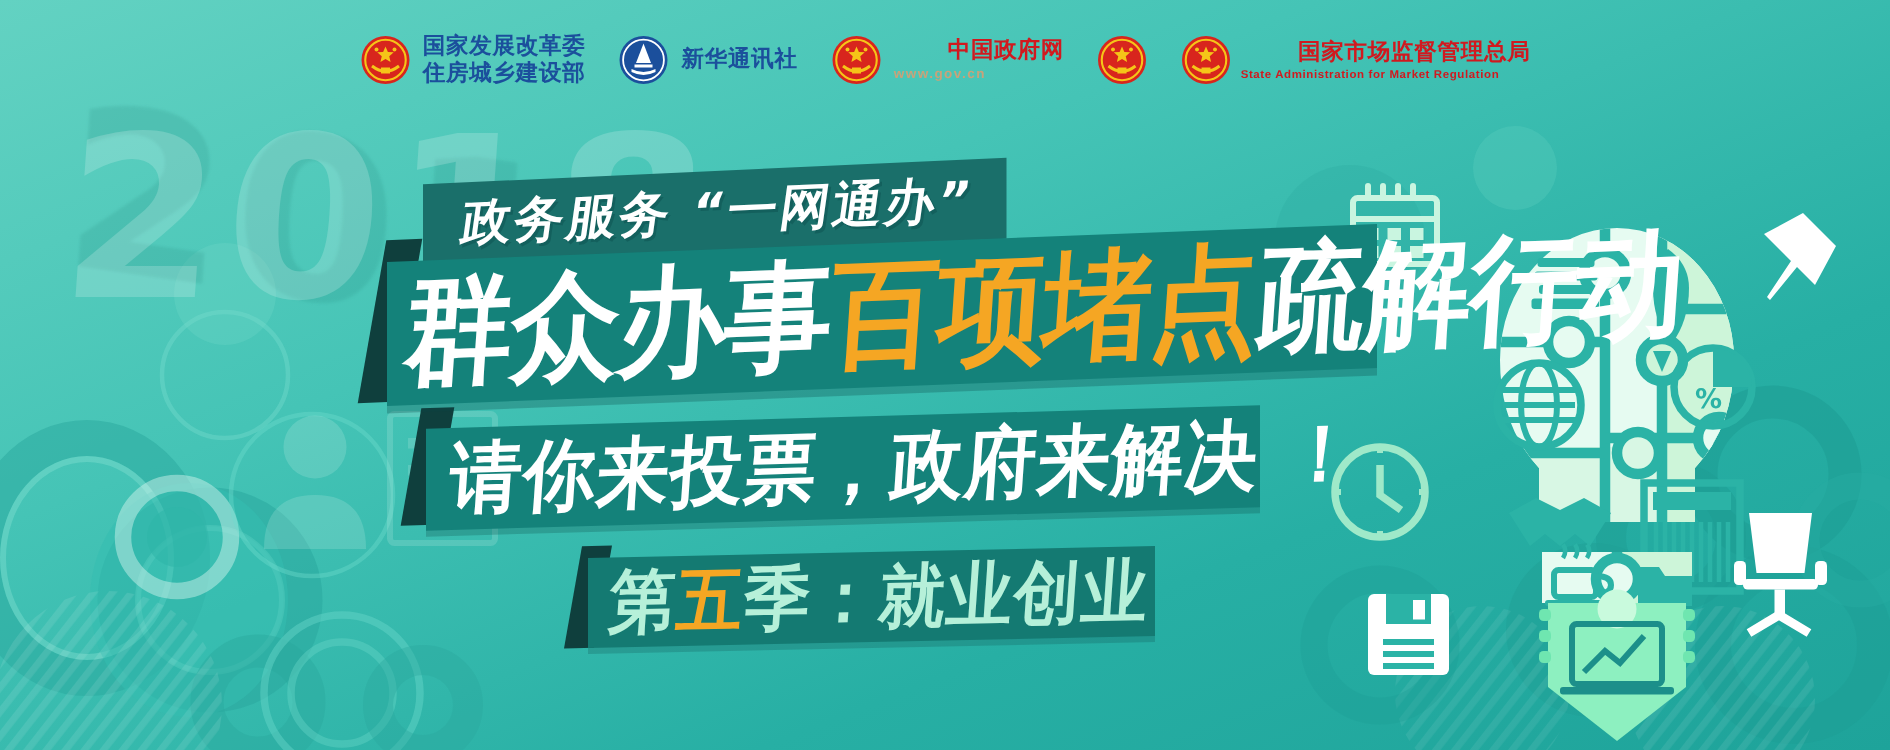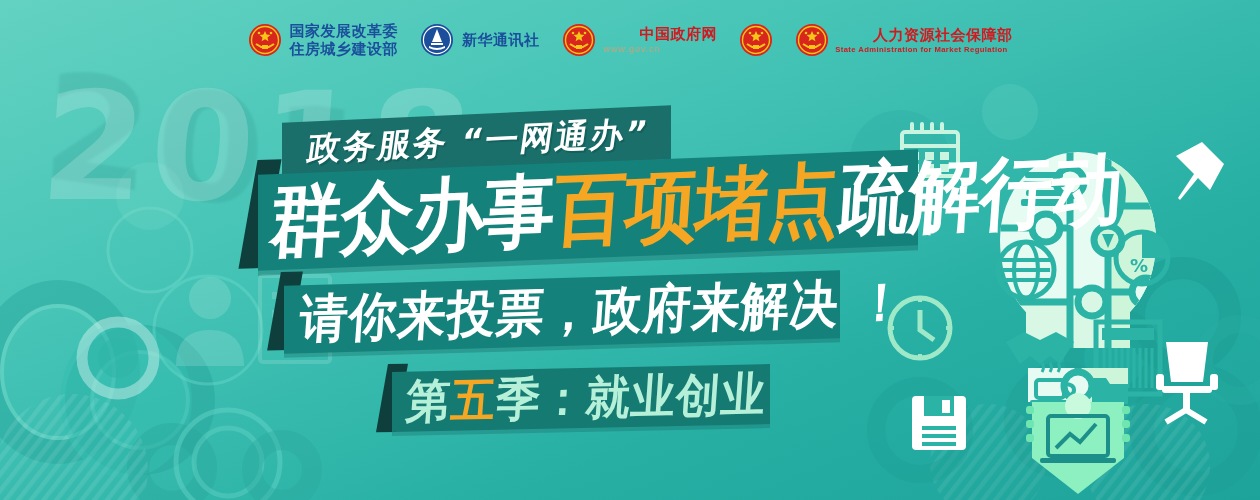--- a/index.html
+++ b/index.html
@@ -87,21 +87,21 @@
   .logo-sub-en {
     font-size: 7.5px;
     font-weight: bold;
     color: #d1191f;
     letter-spacing: 0.4px;
     white-space: nowrap;
     transform: scaleX(1.02);
   }
   .logo-sub-gov {
     font-size: 9px;
-    font-weight: normal;
+    font-weight: bold;
     color: #c8a37a;
     letter-spacing: 1px;
     white-space: nowrap;
   }
 
   
   .ribbons {
     position: absolute;
     left: 0; top: 0;
     width: 1260px; height: 500px;
@@ -366,21 +366,21 @@
       <svg class="emblem" width="34" height="34" viewBox="0 0 34 34">
         <circle cx="17" cy="17" r="16" fill="#d8251d"></circle>
         <circle cx="17" cy="17" r="13.5" fill="none" stroke="#f5c518" stroke-width="1.4"></circle>
         <path d="M17 8 l1.6 3.6 3.9.3-3 2.6.9 3.8L17 16.3l-3.4 2 .9-3.8-3-2.6 3.9-.3z" fill="#f5c518"></path>
         <circle cx="11" cy="10" r="1.3" fill="#f5c518"></circle>
         <circle cx="23" cy="10" r="1.3" fill="#f5c518"></circle>
         <path d="M8 21 q9 7 18 0" fill="none" stroke="#f5c518" stroke-width="2"></path>
         <rect x="14" y="22" width="6" height="4" fill="#f5c518"></rect>
       </svg>
       <div class="logo-text">
-        <span class="logo-line logo-red">人力资源社会保障部</span>
+        <span class="logo-line logo-red">国家市场监督管理总局</span>
         <span class="logo-sub-en">State Administration for Market Regulation</span>
       </div>
     </div>
 
   </div>
 
   <div class="illus">
     <svg width="380" height="390" viewBox="0 0 380 390">
       <defs>
         <clipPath id="bulbClip">

